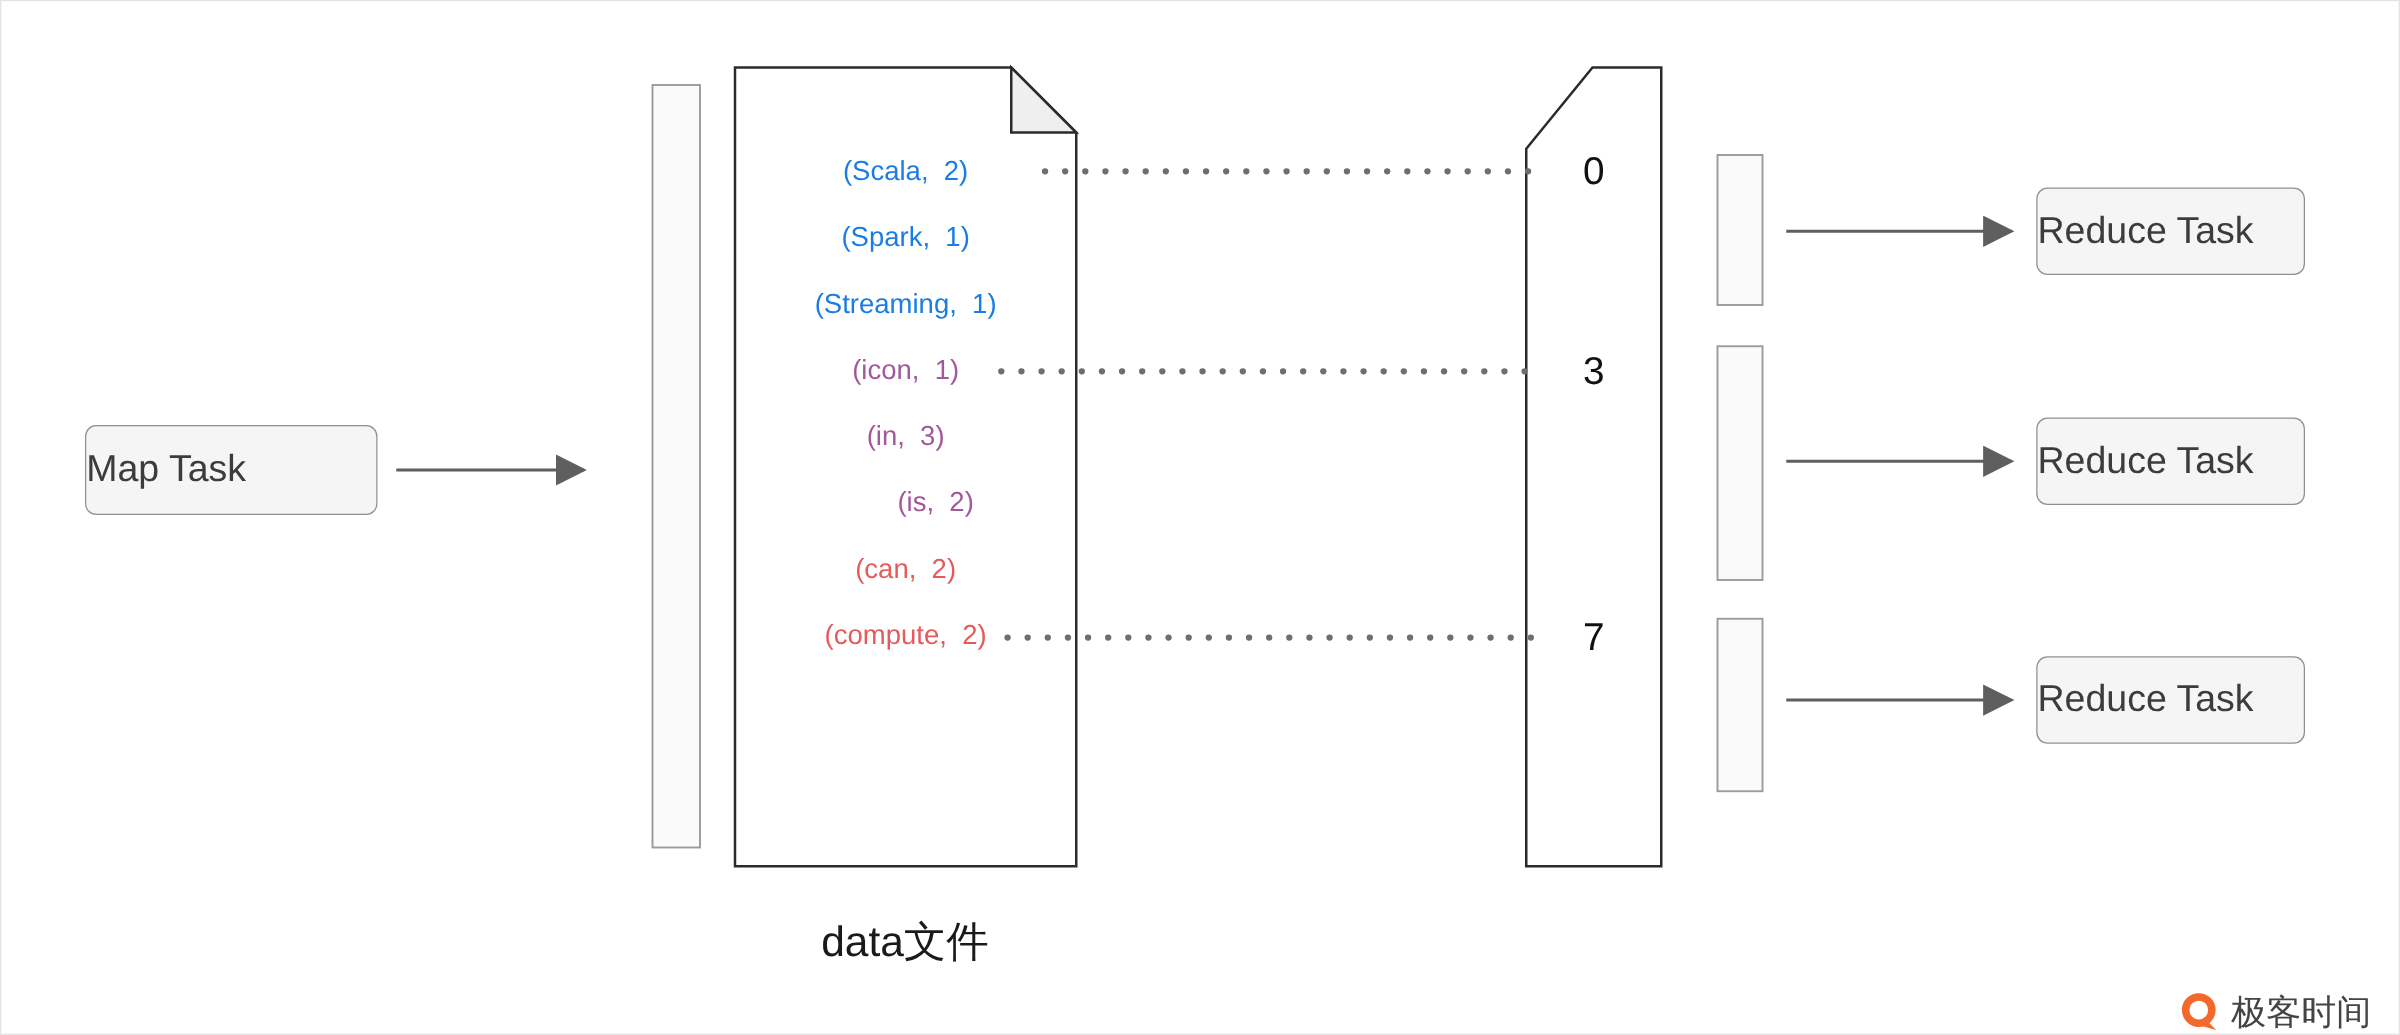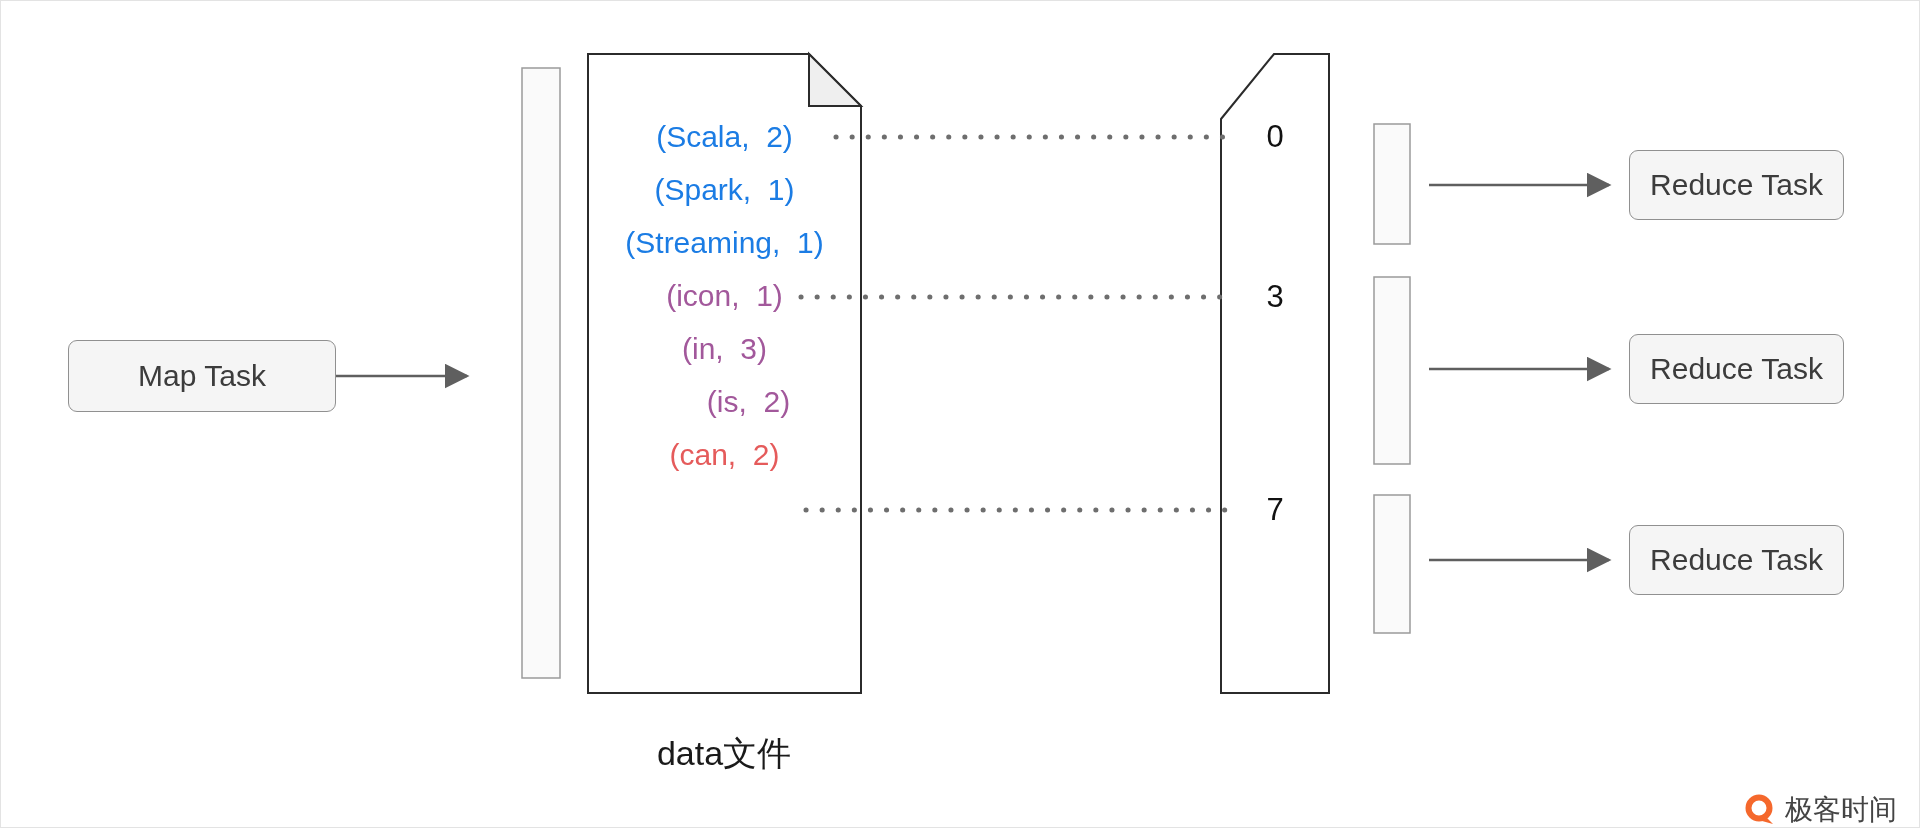--- a/index.html
+++ b/index.html
@@ -19,38 +19,38 @@
     width: 1920px; height: 828px;
   }
   .node-box {
     position: absolute;
     box-sizing: border-box;
     background: #f5f5f5;
     border: 1.5px solid #909090;
     border-radius: 9px;
     display: flex;
     align-items: center;
-    justify-content: center;
+    justify-content: flex-start;
     font-size: 30px;
     color: #3c3c3c;
   }
-  .map-task   { left: 67px;  top: 339px; width: 268px; height: 72px; }
+  .map-task   { left: 67px;  top: 339px; width: 234px; height: 72px; }
   .reduce-0   { left: 1628px; top: 149px; width: 215px; height: 70px; }
   .reduce-1   { left: 1628px; top: 333px; width: 215px; height: 70px; }
   .reduce-2   { left: 1628px; top: 524px; width: 215px; height: 70px; }
   .datafile-rows {
     position: absolute;
     left: 587px; top: 109px;
     width: 273px;
   }
   .kv-row {
     height: 53px;
     line-height: 53px;
     text-align: center;
-    font-size: 30px;
+    font-size: 22px;
     white-space: pre;
   }
   .idx-entry {
     position: absolute;
     left: 1220px;
     width: 108px;
     text-align: center;
     font-size: 31px;
     line-height: 40px;
     color: #111111;
@@ -119,20 +119,21 @@
   </div>
 
   <div class="datafile-rows">
       <div class="kv-row" style="color: rgb(27, 124, 228);">(Scala,  2)</div>
       <div class="kv-row" style="color: rgb(27, 124, 228);">(Spark,  1)</div>
       <div class="kv-row" style="color: rgb(27, 124, 228);">(Streaming,  1)</div>
       <div class="kv-row" style="color: rgb(162, 88, 155);">(icon,  1)</div>
       <div class="kv-row" style="color: rgb(162, 88, 155);">(in,  3)</div>
       <div class="kv-row" style="color: rgb(162, 88, 155); padding-left: 48px;">(is,  2)</div>
       <div class="kv-row" style="color: rgb(229, 91, 91);">(can,  2)</div>
+      <div class="kv-row" style="color: rgb(229, 91, 91);">(compute,  2)</div>
     </div>
 
   <div class="idx-entry idx-0">0</div>
   <div class="idx-entry idx-1">3</div>
   <div class="idx-entry idx-2">7</div>
 
   <div class="caption caption-data">data文件</div>
 
   <div class="node-box reduce-0">
     <span>Reduce Task</span>

